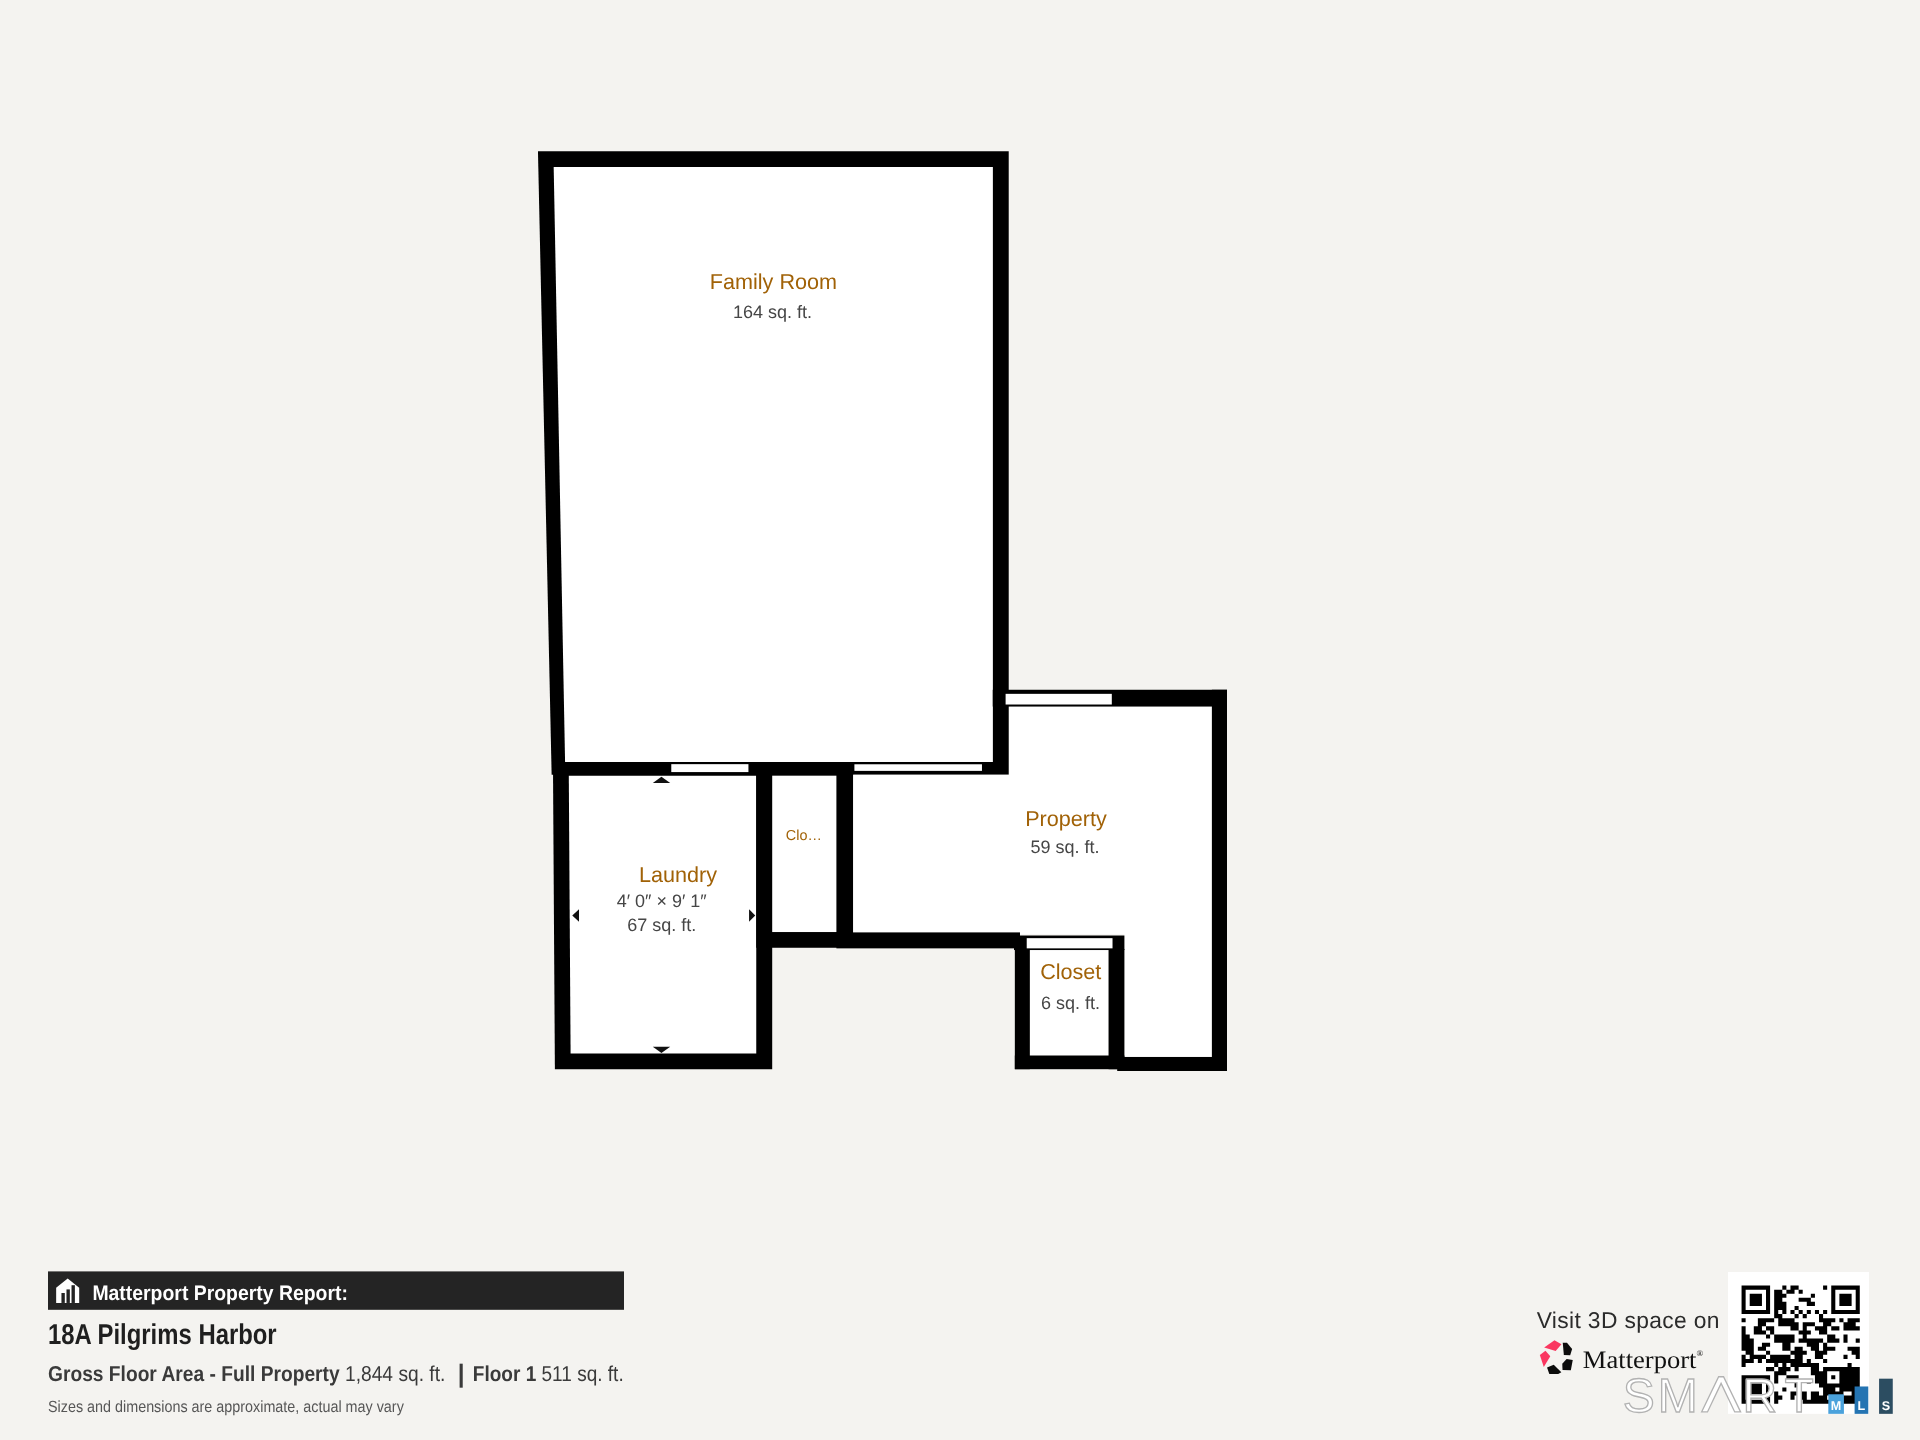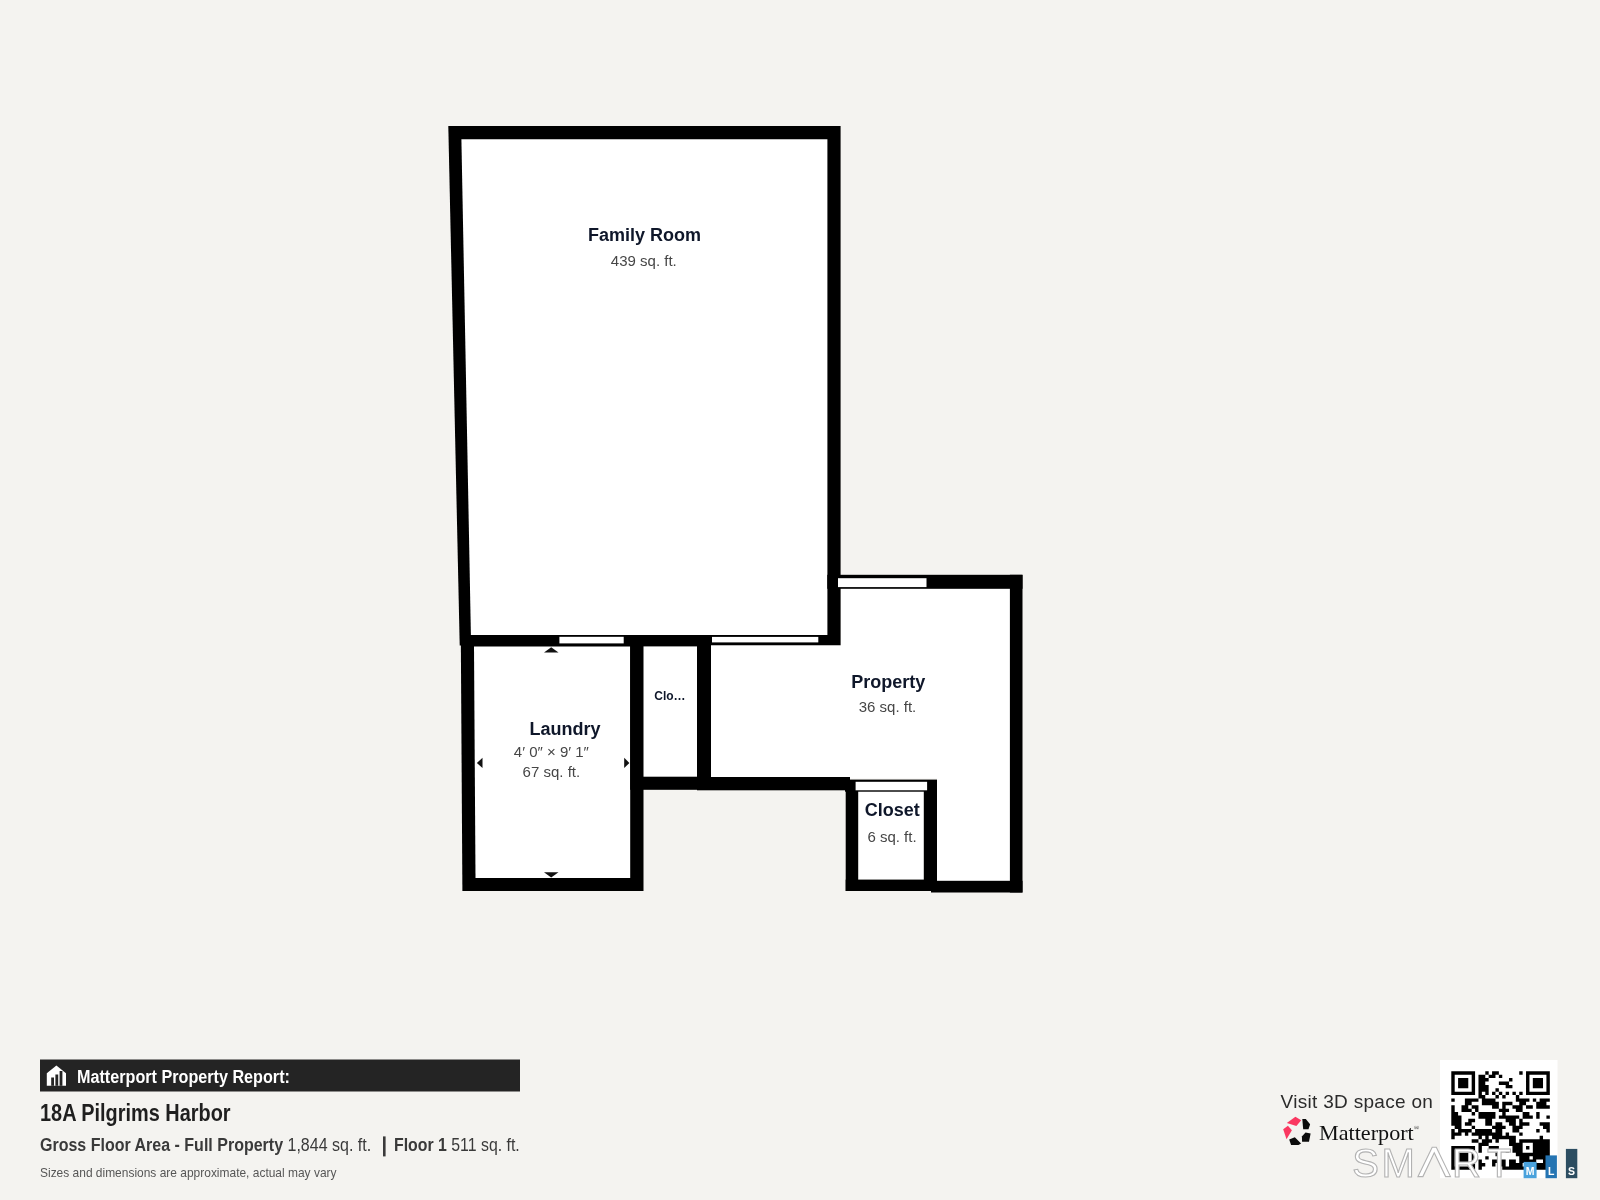--- a/index.html
+++ b/index.html
@@ -1,17 +1,17 @@
 <!DOCTYPE html>
 <html><head><meta charset="utf-8"><title>Floor Plan</title>
 <style>
 html,body{margin:0;padding:0;width:1600px;height:1200px;background:#f4f3f0;overflow:hidden;
 font-family:"Liberation Sans",sans-serif;position:relative}
 .abs{position:absolute}
-.rname{font-weight:bold;font-size:18px;color:#0f172a;white-space:nowrap;transform:translateX(-50%)}
+.rname{font-weight:normal;font-size:18px;color:#a16207;white-space:nowrap;transform:translateX(-50%)}
 .rsub{font-size:15px;color:#464646;white-space:nowrap;transform:translateX(-50%)}
 </style></head>
 <body>
 <svg class="abs" style="left:0;top:0" width="1600" height="1200" viewBox="0 0 1600 1200">
 
 <polygon fill="#000" points="448.3,126 840.6,126 840.6,645.6 459.7,645.6"></polygon>
 <polygon fill="#fff" points="461.4,139.2 827.4,139.2 827.4,635 470.9,635"></polygon>
 
 <polygon fill="#000" points="460.8,635 643.5,635 643.5,891 462.4,891"></polygon>
 <polygon fill="#fff" points="474,646.4 630.2,646.4 630.2,878 475.5,878"></polygon>
@@ -77,27 +77,27 @@
 <rect fill="#4aa2dc" x="1523.6" y="1161.9" width="13" height="16.3"></rect>
 <text x="1530.1" y="1175.4" fill="#fff">M</text>
 <rect fill="#2474b2" x="1545.5" y="1155.4" width="11.4" height="22.8"></rect>
 <text x="1551.2" y="1175.4" fill="#fff">L</text>
 <rect fill="#2c4d61" x="1565.9" y="1148.9" width="11.4" height="29.3"></rect>
 <text x="1571.6" y="1175.4" fill="#fff">S</text>
 </g>
 </svg>
 
 <div class="abs rname" style="left:644.5px;top:224.7px">Family Room</div>
-<div class="abs rsub" style="left:643.8px;top:251.8px">439 sq. ft.</div>
+<div class="abs rsub" style="left:643.8px;top:251.8px">164 sq. ft.</div>
 <div class="abs rname" style="left:565px;top:718.8px">Laundry</div>
 <div class="abs rsub" style="left:551.4px;top:743.2px">4′ 0″ × 9′ 1″</div>
 <div class="abs rsub" style="left:551.4px;top:763.1px">67 sq. ft.</div>
 <div class="abs rname" style="left:669.9px;top:688.7px;font-size:12px">Clo…</div>
 <div class="abs rname" style="left:888.3px;top:671.9px">Property</div>
-<div class="abs rsub" style="left:887.5px;top:697.9px">36 sq. ft.</div>
+<div class="abs rsub" style="left:887.5px;top:697.9px">59 sq. ft.</div>
 <div class="abs rname" style="left:892.3px;top:800.4px">Closet</div>
 <div class="abs rsub" style="left:892px;top:827.5px">6 sq. ft.</div>
 
 <div class="abs" style="left:77.4px;top:1066.5px;font-weight:bold;font-size:17.5px;color:#fff;transform-origin:left top;transform:scaleX(0.924)" id="mpr">Matterport Property Report:</div>
 <div class="abs" style="left:39.9px;top:1099.4px;font-weight:bold;font-size:24px;color:#1f1f1f;white-space:nowrap;transform-origin:left top;transform:scaleX(0.829)" id="addr">18A Pilgrims Harbor</div>
 <div class="abs" style="left:39.9px;top:1135.4px;font-size:18px;color:#3a3a3a;white-space:nowrap;transform-origin:left top;transform:scaleX(0.889)" id="stats1"><b>Gross Floor Area - Full Property</b> 1,844 sq. ft.</div>
 <div class="abs" style="left:394.4px;top:1135.4px;font-size:18px;color:#3a3a3a;white-space:nowrap;transform-origin:left top;transform:scaleX(0.881)" id="stats2"><b>Floor 1</b> 511 sq. ft.</div>
 <div class="abs" style="left:39.9px;top:1164.7px;font-size:13.5px;color:#565656;white-space:nowrap;transform-origin:left top;transform:scaleX(0.886)" id="disc">Sizes and dimensions are approximate, actual may vary</div>
 
 <div class="abs" style="left:1280.6px;top:1090.7px;font-size:19px;color:#2b2b2b;letter-spacing:0.3px;white-space:nowrap">Visit 3D space on</div>

